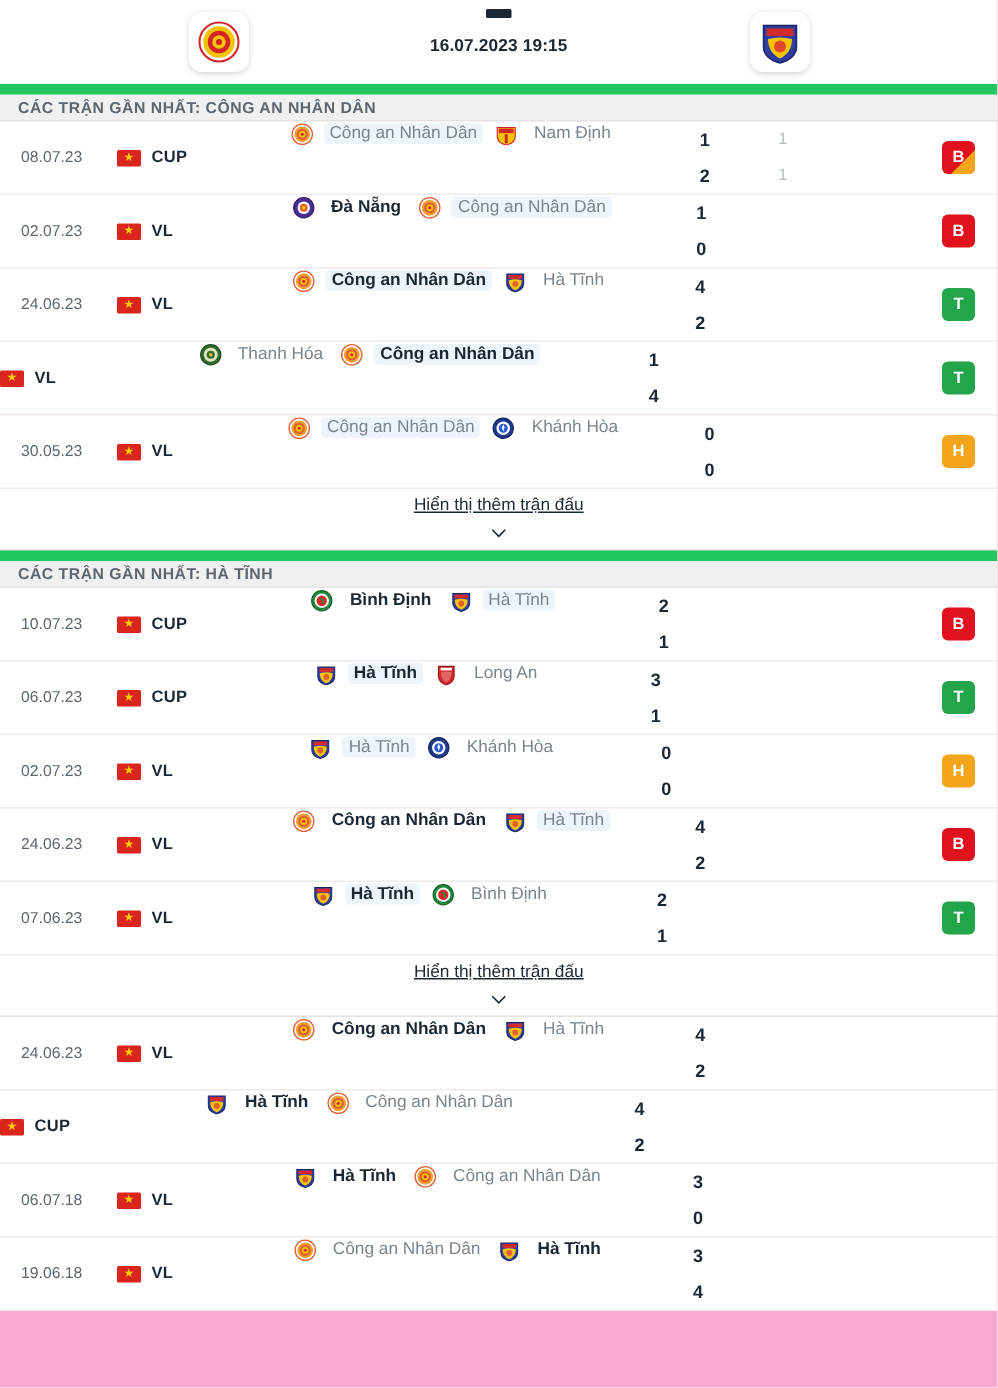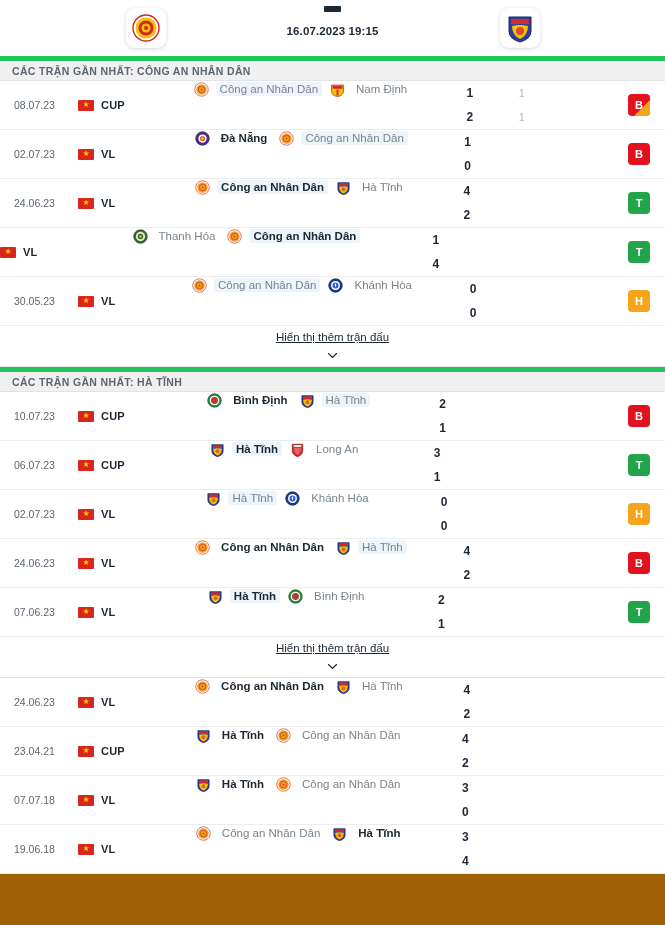--- a/index.html
+++ b/index.html
@@ -3,21 +3,21 @@
 <meta charset="utf-8">
 <style>
   * { box-sizing: border-box; margin: 0; padding: 0; }
   html, body {
     width: 665px;
     height: 925px;
     background: #ffffff;
     font-family: "Liberation Sans", sans-serif;
     -webkit-font-smoothing: antialiased;
   }
-  .page { width: 665px; height: 925px; position: relative; overflow: hidden; background:#a16207; }
+  .page { width: 665px; height: 925px; position: relative; overflow: hidden; background:#f9a8d4; }
 
   
   .match-header {
     height: 56px;
     display: flex;
     align-items: center;
     justify-content: center;
     position: relative;
     background: #fff;
   }
@@ -47,21 +47,21 @@
     font-size: 11.5px;
     font-weight: bold;
     color: #1b2733;
     letter-spacing: .1px;
   }
 
   
   .section-head {
     height: 25px;
     background: #f0f0f0;
-    border-top: 5px solid #22c55e;
+    border-top: 7px solid #22c55e;
     border-bottom: 1px solid #e3e3e3;
     display: flex; align-items: center;
     padding-left: 12px;
     font-size: 10.5px;
     font-weight: bold;
     color: #5c6670;
     letter-spacing: .35px;
     text-transform: uppercase;
   }
 
@@ -681,21 +681,20 @@
         </div>
         <div class="col-scores">
           <div class="score-cell">4</div>
           <div class="score-cell">2</div>
         </div>
         <div class="col-pens"></div>
         <div class="col-spacer"></div>
         <div class="col-badge"></div>
       </div>
       <div class="match-row">
-        <div class="col-date">23.04.21</div>
         <div class="col-comp">
           <span class="flag-vn">
             <span>★</span>
           </span>
           <span class="comp-label">CUP</span>
         </div>
         <div class="col-teams">
           <div class="team-line">
             <svg class="crest" viewBox="0 0 20 20">
               <path d="M2.5 3.5 H17.5 V12 Q17.5 17.5 10 19.5 Q2.5 17.5 2.5 12 Z" fill="#2d3ea0" stroke="#1a2466" stroke-width="0.9"></path>
@@ -718,21 +717,21 @@
         </div>
         <div class="col-scores">
           <div class="score-cell">4</div>
           <div class="score-cell">2</div>
         </div>
         <div class="col-pens"></div>
         <div class="col-spacer"></div>
         <div class="col-badge"></div>
       </div>
       <div class="match-row">
-        <div class="col-date">07.07.18</div>
+        <div class="col-date">06.07.18</div>
         <div class="col-comp">
           <span class="flag-vn">
             <span>★</span>
           </span>
           <span class="comp-label">VL</span>
         </div>
         <div class="col-teams">
           <div class="team-line">
             <svg class="crest" viewBox="0 0 20 20">
               <path d="M2.5 3.5 H17.5 V12 Q17.5 17.5 10 19.5 Q2.5 17.5 2.5 12 Z" fill="#2d3ea0" stroke="#1a2466" stroke-width="0.9"></path>

